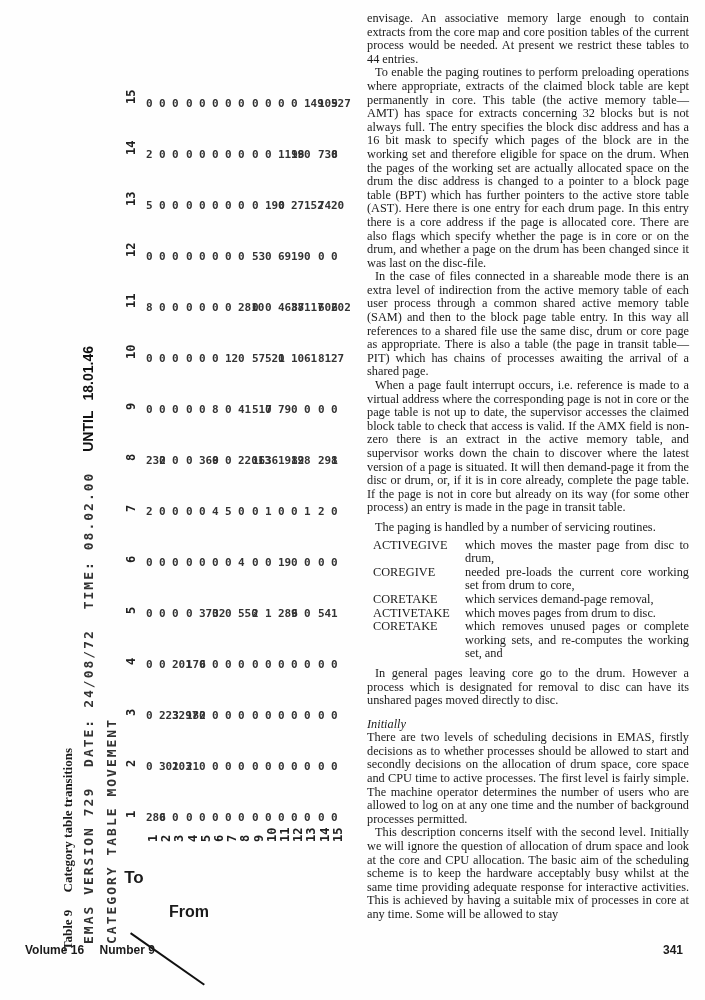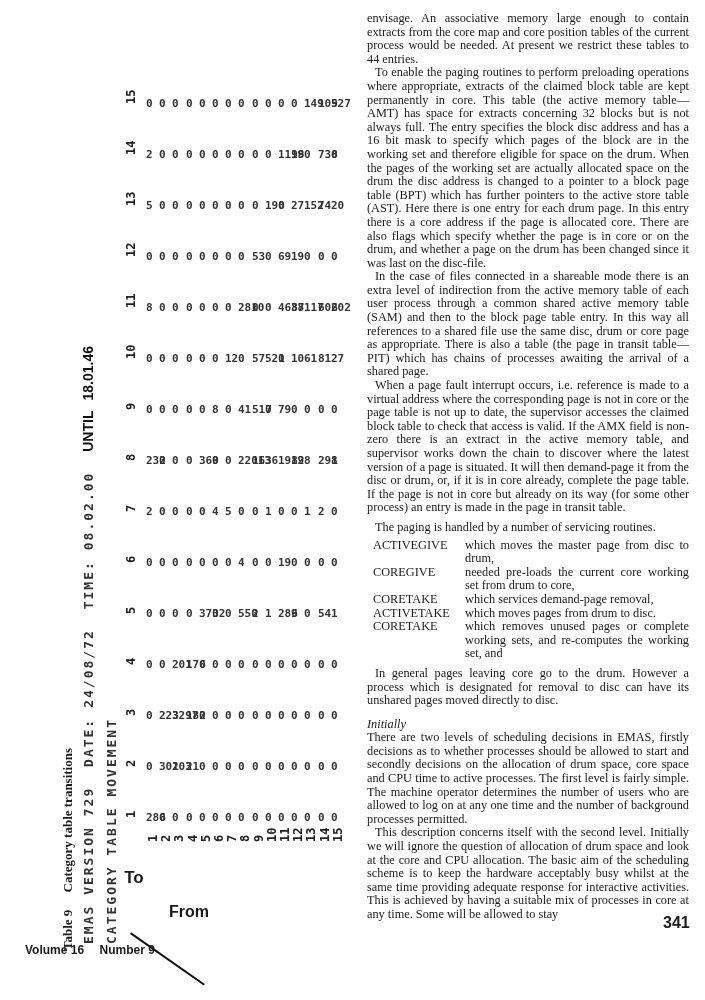--- a/index.html
+++ b/index.html
@@ -39,21 +39,21 @@
   .textcol p.noind { text-indent:0; }
   .textcol .routines { margin:4px 0 6px 6px; }
   .routine { display:flex; }
   .routine .name { width:92px; flex:none; }
   .routine .desc { flex:1; text-align:justify; }
   .textcol h4 { margin:10px 0 0 0; font-style:italic; font-weight:normal; font-size:12.3px; }
   .gap { height:6px; }
 
   .footer-left { position:absolute; left:25px; top:943px; font-family:"Liberation Sans", sans-serif; font-weight:bold; font-size:12px; }
   .footer-left span { margin-right:12px; }
-  .footer-right { position:absolute; left:663px; top:914px; font-family:"Liberation Sans", sans-serif; font-weight:bold; font-size:16px; }
+  .footer-right { position:absolute; left:663px; top:943px; font-family:"Liberation Sans", sans-serif; font-weight:bold; font-size:12px; }
 </style>
 </head>
 <body>
 
 <div class="page">
 
   <div class="rot-wrap">
     <div class="rot">
       <div class="caption">
         <span class="lbl">Table 9</span>

